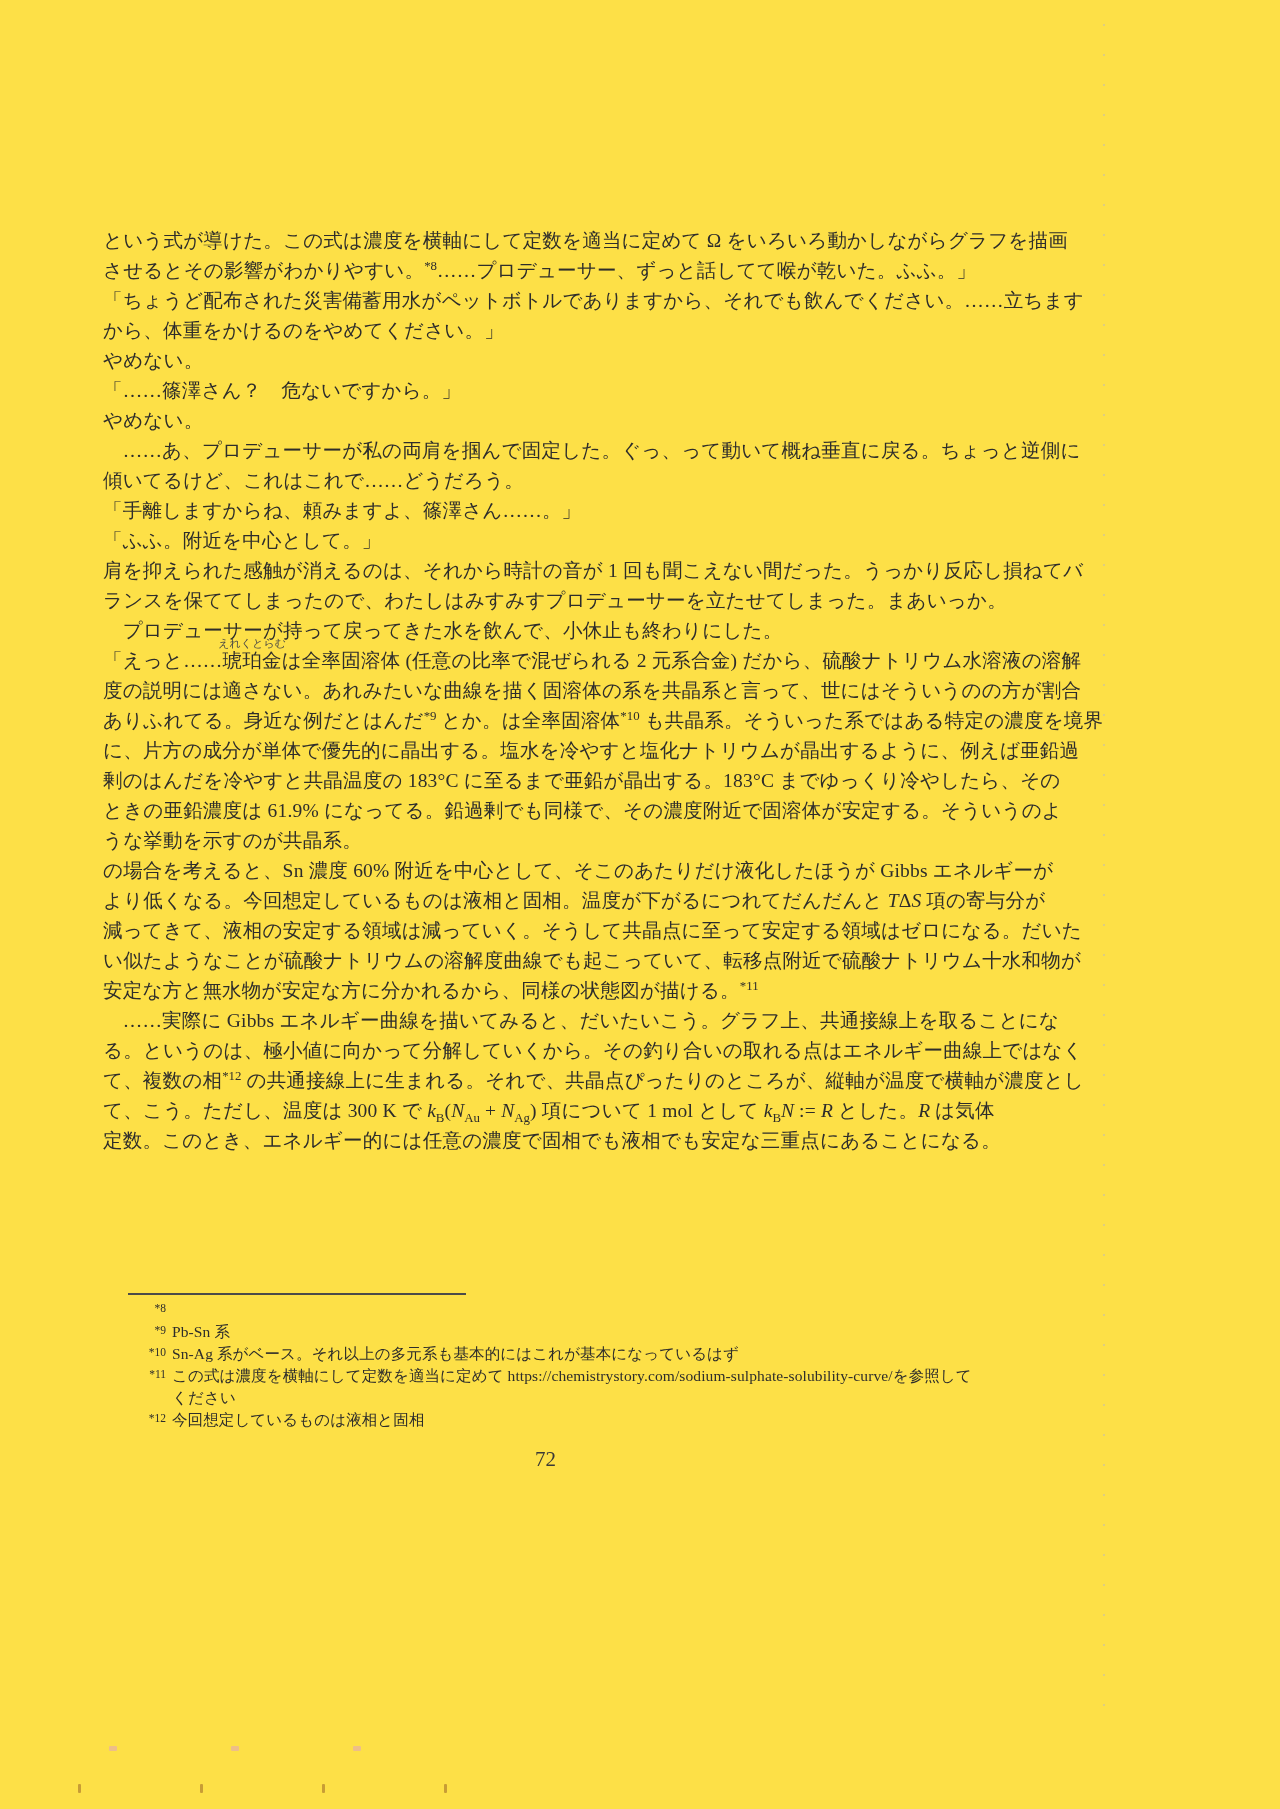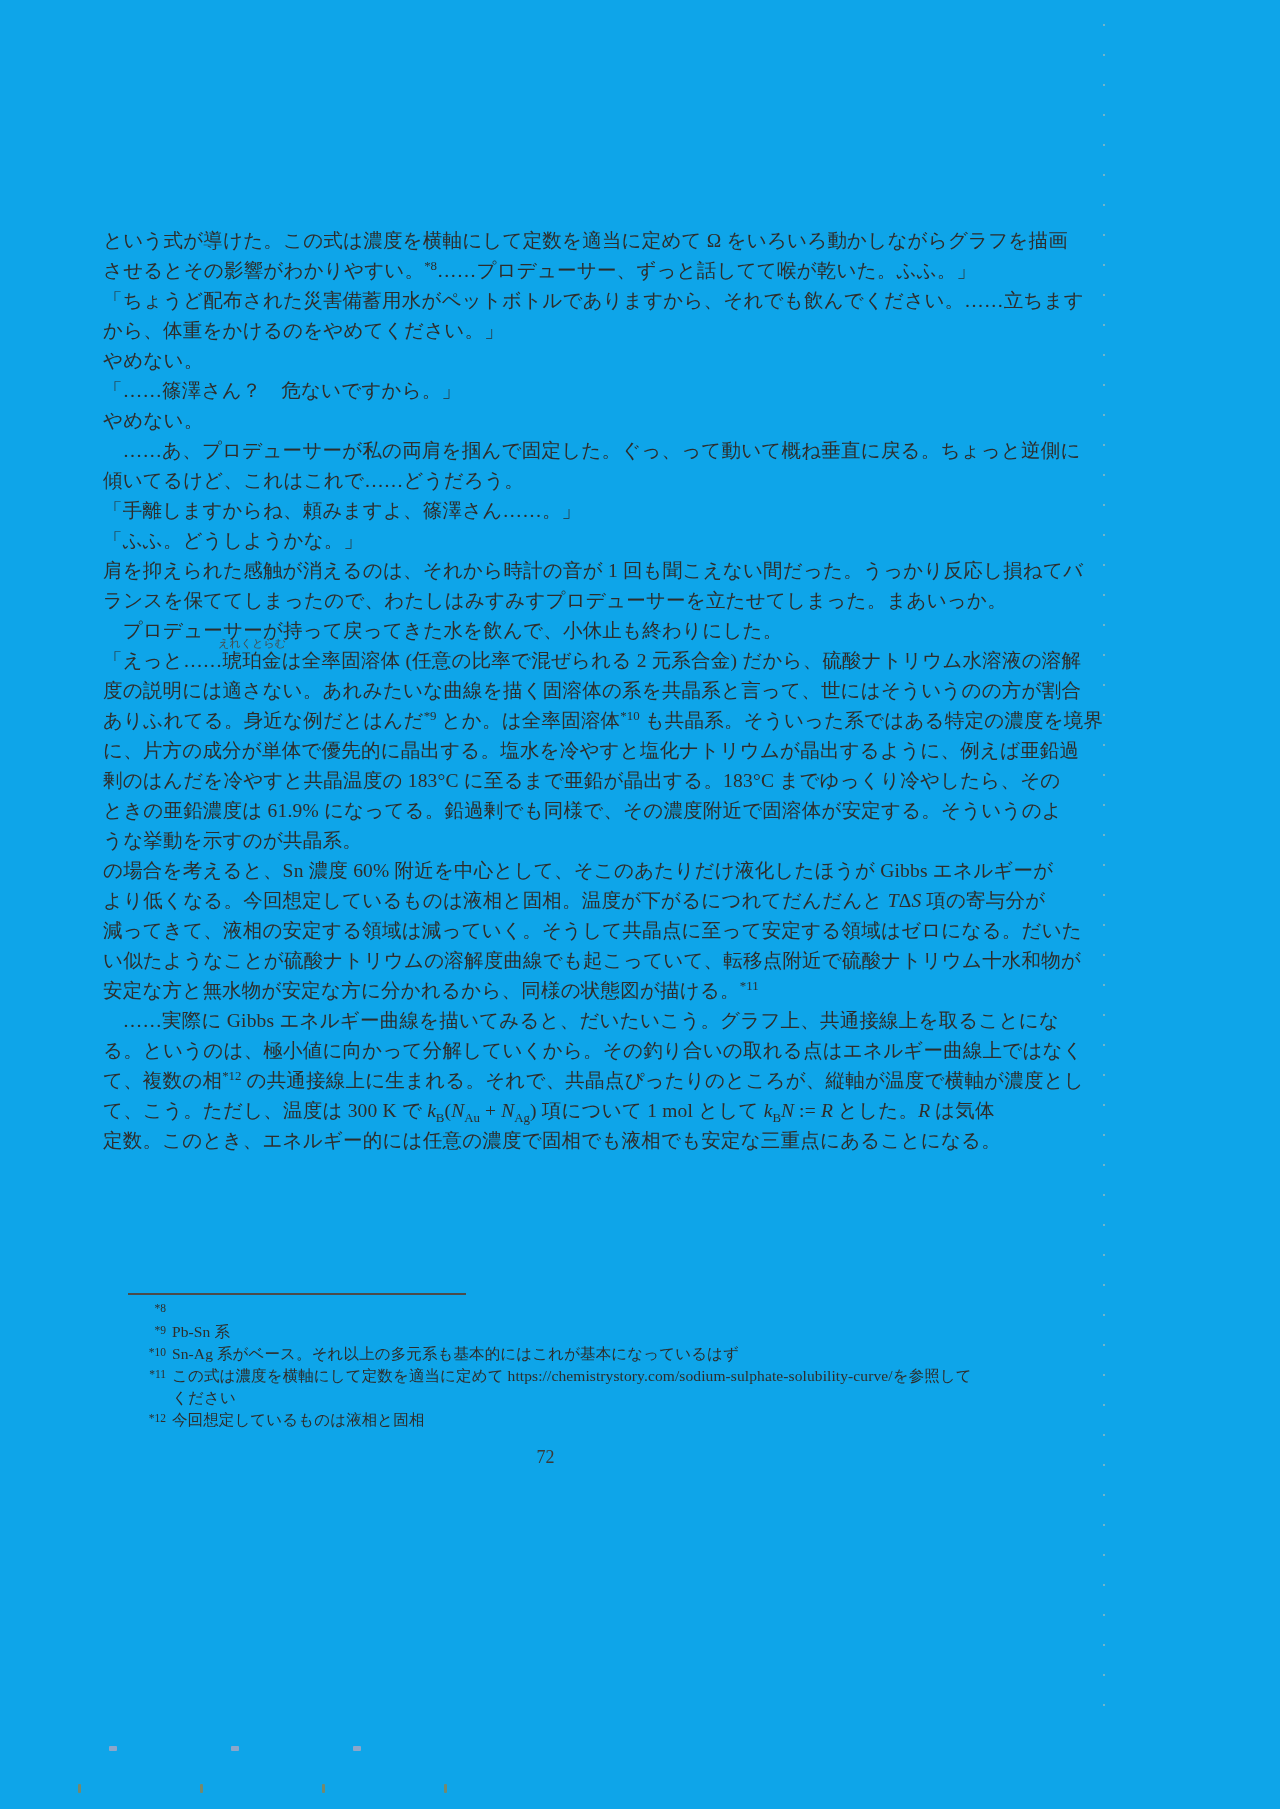--- a/index.html
+++ b/index.html
@@ -3,21 +3,21 @@
 <meta charset="utf-8">
 <style>
   html,body{margin:0;padding:0;}
   body{
     width:1280px;height:1809px;
     background:#f5f5f3;
     font-family:"Liberation Serif","DejaVu Serif",serif;
   }
   .page{
     position:relative;width:1280px;height:1809px;
-    background:#0ea5e9;color:#2e2d2b;overflow:hidden;
+    background:#fde047;color:#2e2d2b;overflow:hidden;
   }
   
   .text-block{
     position:absolute;left:103px;top:226px;width:900px;
     font-size:19.5px;
   }
   .line{
     height:30px;line-height:30px;white-space:nowrap;
     letter-spacing:0.2px;overflow:visible;
   }
@@ -42,21 +42,21 @@
   .fn{
     position:relative;padding-left:44px;line-height:22px;min-height:22px;
     white-space:nowrap;letter-spacing:0.1px;
   }
   .fn-label{
     position:absolute;left:0;top:-2px;width:38px;text-align:right;
     font-size:11.5px;letter-spacing:0;
   }
   .page-number{
     position:absolute;left:103px;top:1447px;width:885px;
-    text-align:center;font-size:18px;color:#3a3937;
+    text-align:center;font-size:21px;color:#3a3937;
   }
   
   .scan-dotline{
     position:absolute;left:1103px;top:24px;width:2px;height:1700px;
     background:repeating-linear-gradient(to bottom,
       rgba(196,190,174,0.55) 0 2px, transparent 2px 30px);
     pointer-events:none;
   }
   .speck{position:absolute;pointer-events:none;border-radius:1px;}
   .speck-pink{width:8px;height:5px;background:rgba(226,166,182,0.6);}
@@ -73,21 +73,21 @@
       <div class="line"><span>という式が導けた。この式は濃度を横軸にして定数を適当に定めて Ω をいろいろ動かしながらグラフを描画</span></div>
       <div class="line"><span>させるとその影響がわかりやすい。</span><span class="sup">*8</span><span>……プロデューサー、ずっと話してて喉が乾いた。ふふ。」</span></div>
       <div class="line"><span>「ちょうど配布された災害備蓄用水がペットボトルでありますから、それでも飲んでください。……立ちます</span></div>
       <div class="line"><span>から、体重をかけるのをやめてください。」</span></div>
       <div class="line"><span>やめない。</span></div>
       <div class="line"><span>「……篠澤さん？　危ないですから。」</span></div>
       <div class="line"><span>やめない。</span></div>
       <div class="line"><span>　……あ、プロデューサーが私の両肩を掴んで固定した。ぐっ、って動いて概ね垂直に戻る。ちょっと逆側に</span></div>
       <div class="line"><span>傾いてるけど、これはこれで……どうだろう。</span></div>
       <div class="line"><span>「手離しますからね、頼みますよ、篠澤さん……。」</span></div>
-      <div class="line"><span>「ふふ。どうしようかな。」</span></div>
+      <div class="line"><span>「ふふ。附近を中心として。」</span></div>
       <div class="line"><span>肩を抑えられた感触が消えるのは、それから時計の音が 1 回も聞こえない間だった。うっかり反応し損ねてバ</span></div>
       <div class="line"><span>ランスを保ててしまったので、わたしはみすみすプロデューサーを立たせてしまった。まあいっか。</span></div>
       <div class="line"><span>　プロデューサーが持って戻ってきた水を飲んで、小休止も終わりにした。</span></div>
       <div class="line"><span>「えっと……</span><span class="rubyw"><span class="rt">えれくとらむ</span><span>琥珀金</span></span><span>は全率固溶体 (任意の比率で混ぜられる 2 元系合金) だから、硫酸ナトリウム水溶液の溶解</span></div>
       <div class="line"><span>度の説明には適さない。あれみたいな曲線を描く固溶体の系を共晶系と言って、世にはそういうのの方が割合</span></div>
       <div class="line"><span>ありふれてる。身近な例だとはんだ</span><span class="sup">*9</span><span> とか。は全率固溶体</span><span class="sup">*10</span><span> も共晶系。そういった系ではある特定の濃度を境界</span></div>
       <div class="line"><span>に、片方の成分が単体で優先的に晶出する。塩水を冷やすと塩化ナトリウムが晶出するように、例えば亜鉛過</span></div>
       <div class="line"><span>剰のはんだを冷やすと共晶温度の 183°C に至るまで亜鉛が晶出する。183°C までゆっくり冷やしたら、その</span></div>
       <div class="line"><span>ときの亜鉛濃度は 61.9% になってる。鉛過剰でも同様で、その濃度附近で固溶体が安定する。そういうのよ</span></div>
       <div class="line"><span>うな挙動を示すのが共晶系。</span></div>

